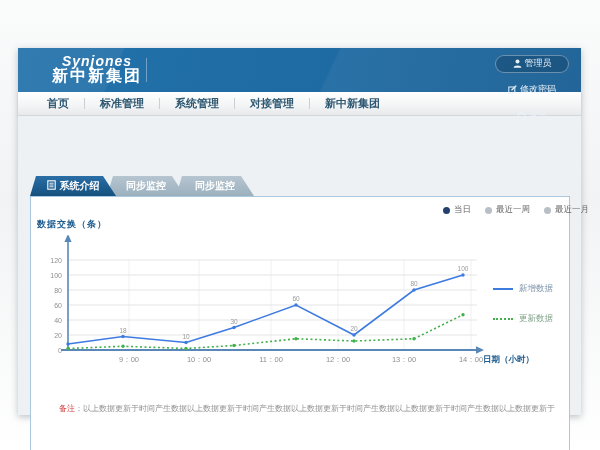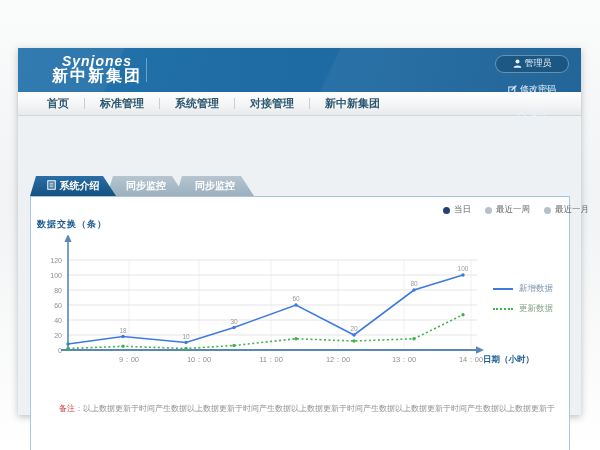--- a/index.html
+++ b/index.html
@@ -43,21 +43,21 @@
   
   .panel{position:absolute;left:12px;top:80px;width:538px;height:261px;background:#fff;
          border:1px solid #a9c7dd;}
   .radios{position:absolute;top:7px;left:388px;display:flex;align-items:center;gap:14px;padding-left:24px;}
   .radio{display:flex;align-items:center;gap:4px;font-size:8.5px;color:#666;cursor:pointer;white-space:nowrap;}
   .dot{width:7px;height:7px;border-radius:50%;}
   .dot.sel{background:#23406e;}
   .dot.unsel{background:#b9bfc6;}
   .ylabel{position:absolute;left:6px;top:21px;font-size:9px;font-weight:bold;color:#1d5c8f;letter-spacing:1px;}
   .chart-wrap{position:absolute;left:0;top:38px;width:538px;height:135px;}
-  .legend{position:absolute;left:462px;top:86px;display:flex;flex-direction:column;gap:8px;}
+  .legend{position:absolute;left:462px;top:86px;display:flex;flex-direction:column;gap:18px;}
   .leg-row{display:flex;align-items:center;gap:6px;font-size:8.5px;white-space:nowrap;}
   .leg-line{width:20px;height:0;}
   .leg-line.solid{border-top:2px solid #3e7be0;}
   .leg-line.dotted{border-top:2px dotted #43b14b;}
   .leg-row .t-blue{color:#7e95ab;}
   .leg-row .t-green{color:#84a48b;}
   .note{position:absolute;left:28px;right:12px;top:206px;font-size:8px;color:#909090;line-height:11px;white-space:nowrap;overflow:hidden;}
   .note .note-label{color:#d24040;}
   text{font-family:"Liberation Sans","DejaVu Sans",sans-serif;}
 </style>

